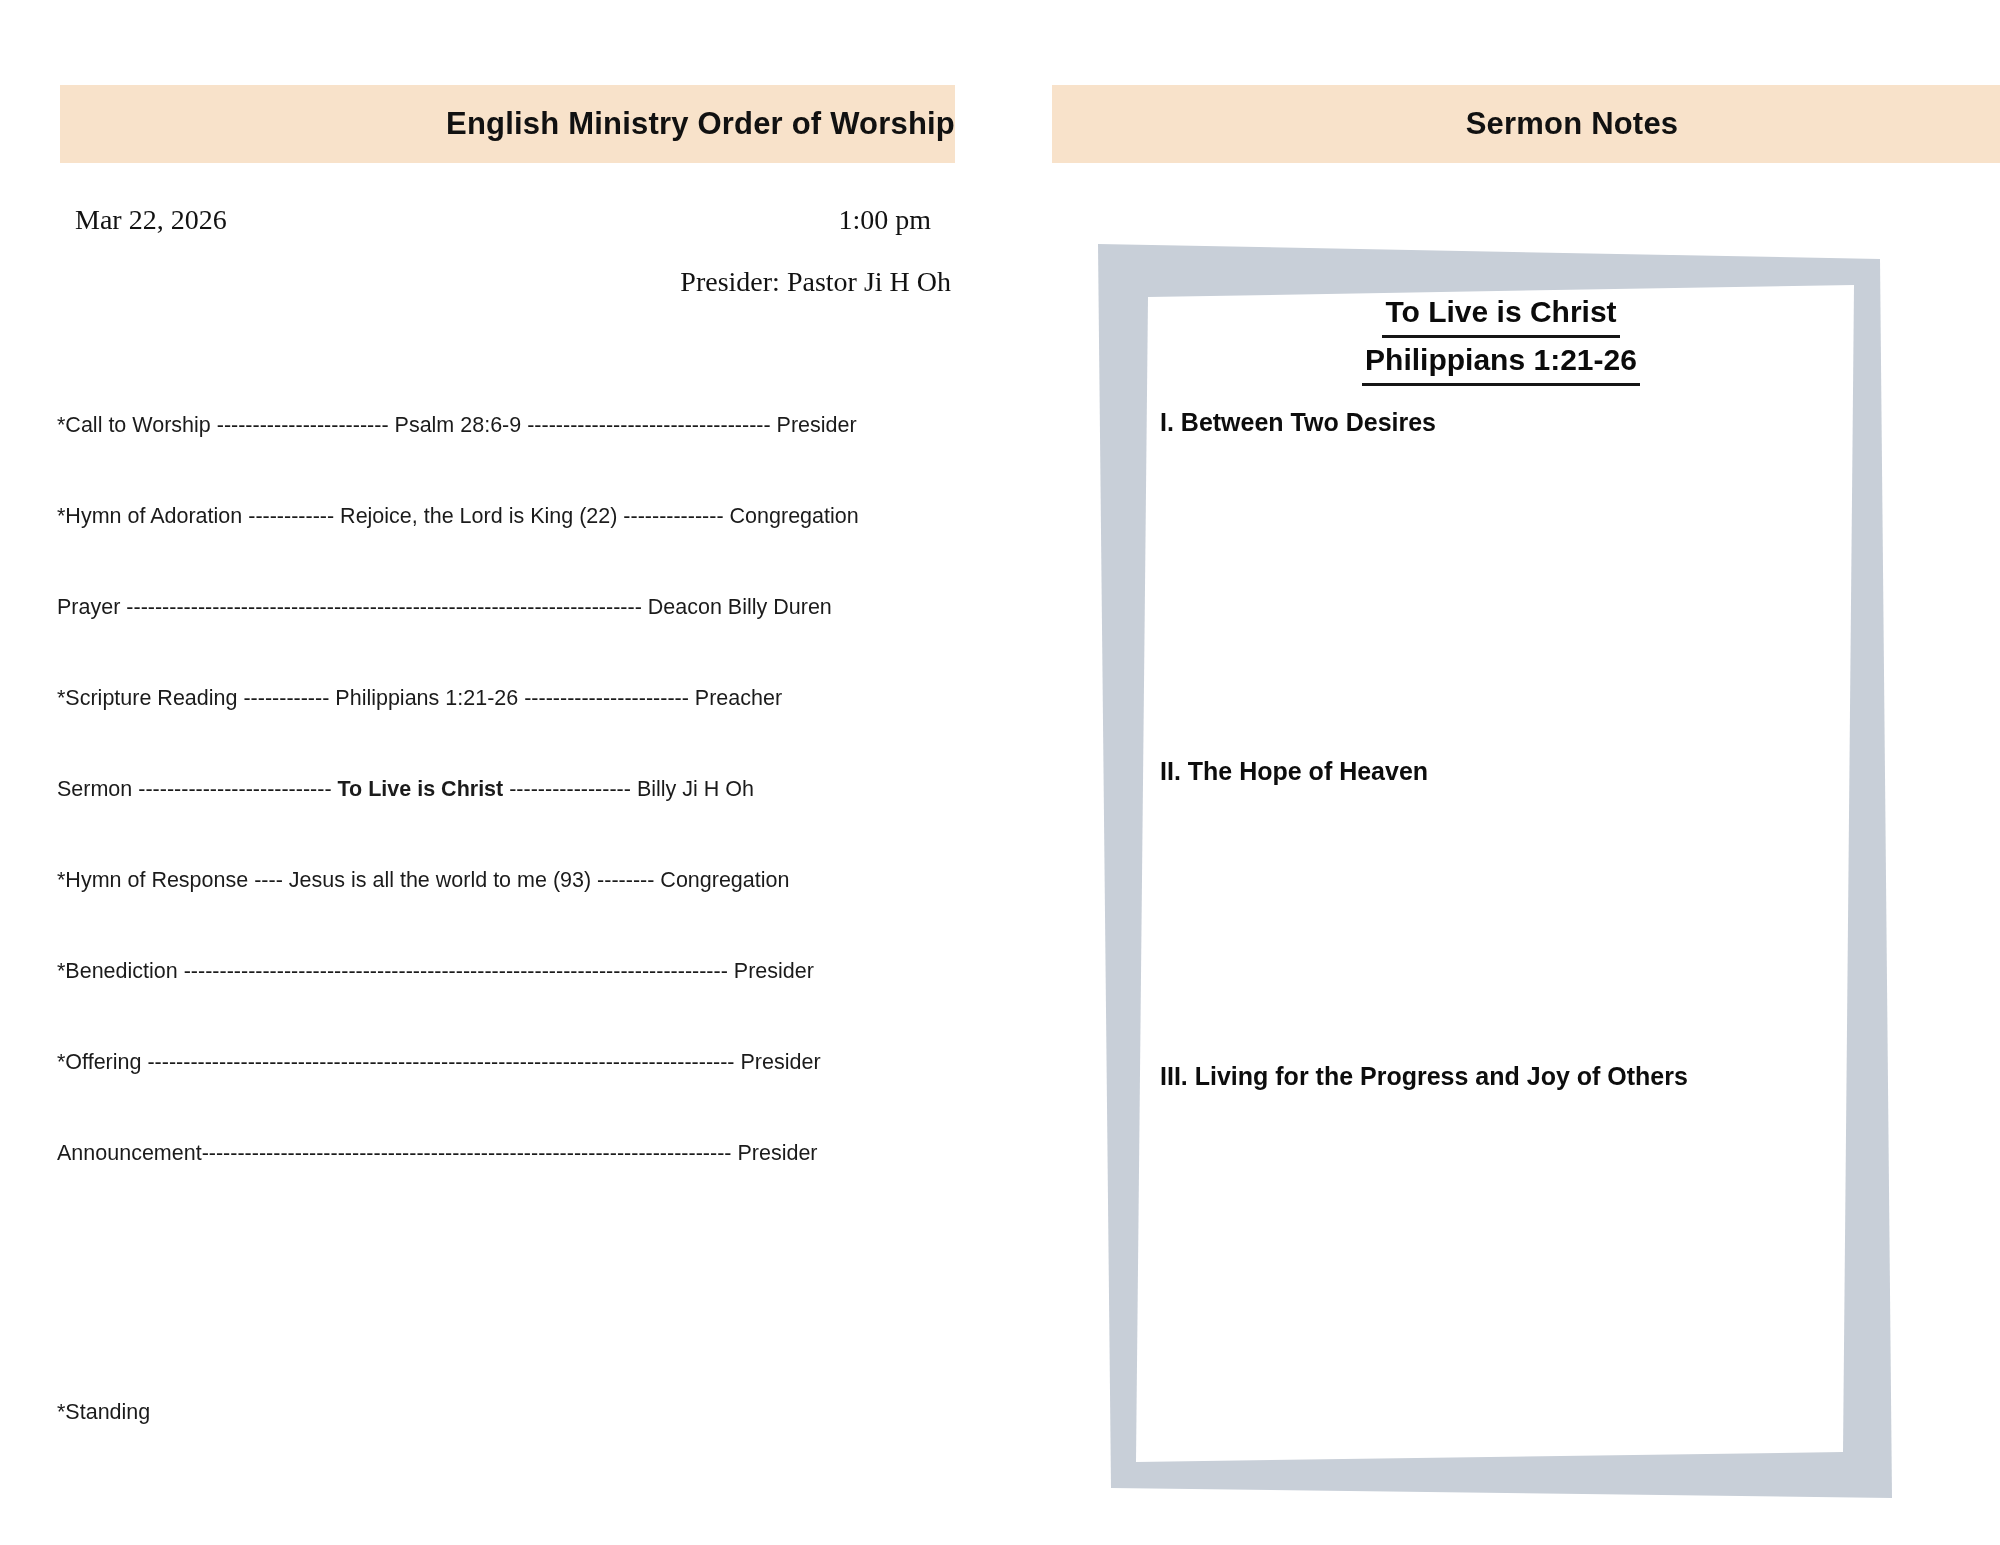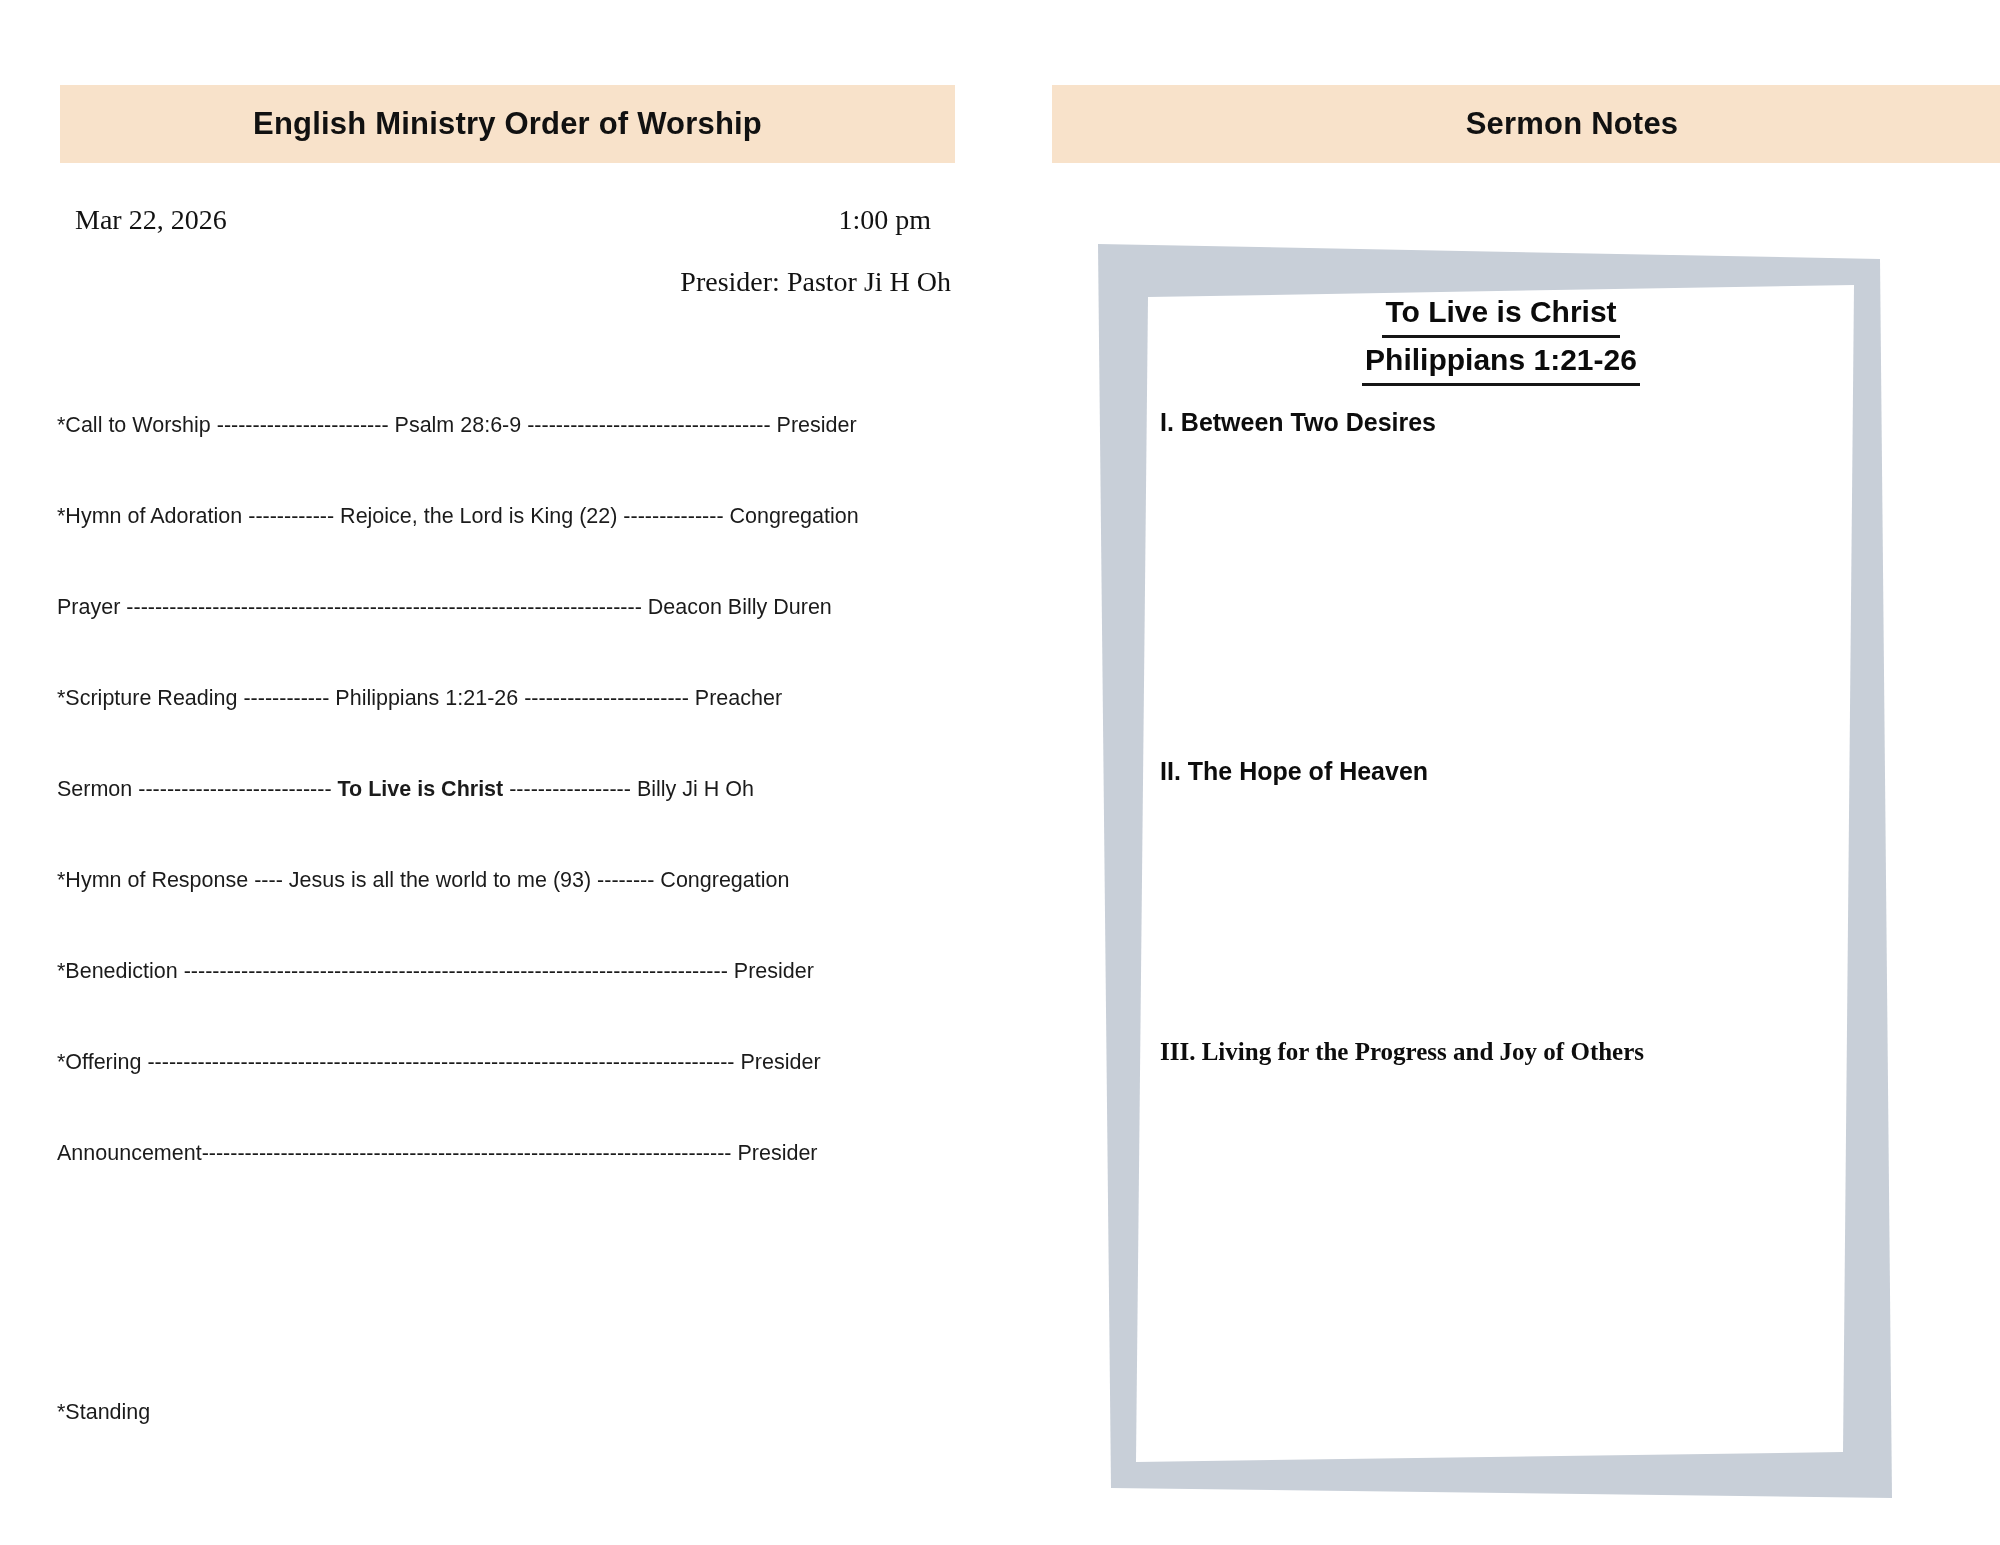--- a/index.html
+++ b/index.html
@@ -13,21 +13,21 @@
     font-family:"Liberation Sans",sans-serif;color:var(--ink);
     overflow:hidden;
   }
   .header-bar{
     position:absolute;top:85px;height:78px;background:var(--peach);
     display:flex;align-items:center;justify-content:center;
   }
   .header-bar .bar-title{
     font-weight:bold;font-size:31px;color:#111;letter-spacing:.2px;
   }
-  .bar-left{left:60px;width:895px;}
+  .bar-left{left:60px;width:895px;justify-content:flex-end;}
   .bar-right{left:1052px;width:1040px;}
 
   .date-row{
     position:absolute;left:75px;top:204px;width:856px;
     display:flex;justify-content:space-between;
     font-family:"Liberation Serif",serif;font-size:28px;color:#121212;
   }
   .presider-row{
     position:absolute;left:75px;top:266px;width:876px;text-align:right;
     font-family:"Liberation Serif",serif;font-size:28px;color:#121212;
@@ -55,21 +55,21 @@
   .notes-title .ul{
     display:inline-block;border-bottom:3px solid #151515;padding:0 3px 1px 3px;
   }
   .sermon-outline{position:absolute;left:0;top:0;width:2000px;height:1545px;pointer-events:none;}
   .note-section{
     position:absolute;left:1160px;
     font-weight:bold;font-size:25px;color:#0d0d0d;
   }
   .ns1{top:408px;text-align:center;}
   .ns2{top:757px;}
-  .ns3{top:1038px;font-family:Liberation Serif, serif;}
+  .ns3{top:1062px;}
 </style>
 </head>
 <body>
 
 <div class="header-bar bar-left">
   <div class="bar-title">English Ministry Order of Worship</div>
 </div>
 
 <div class="header-bar bar-right">
   <div class="bar-title">Sermon Notes</div>

